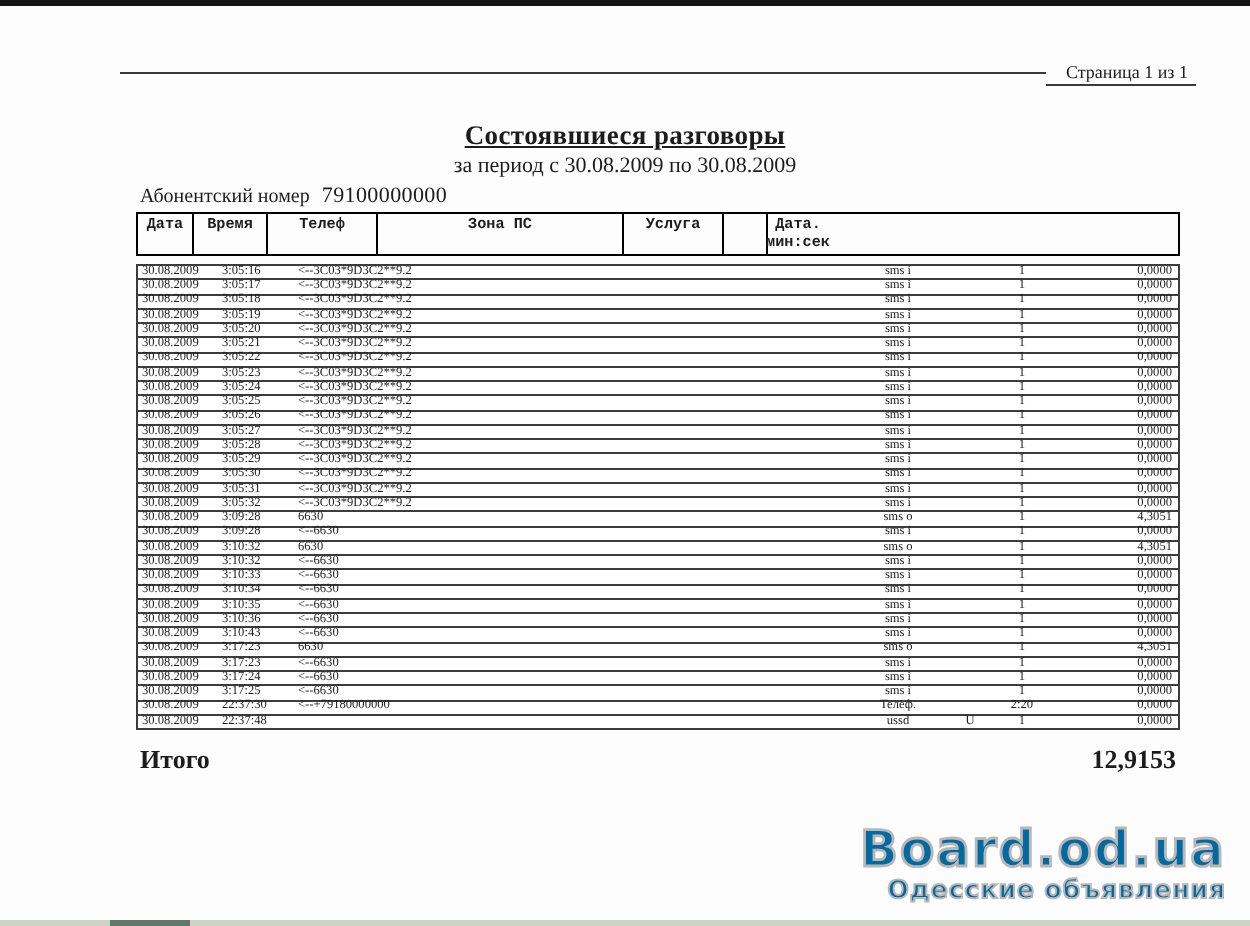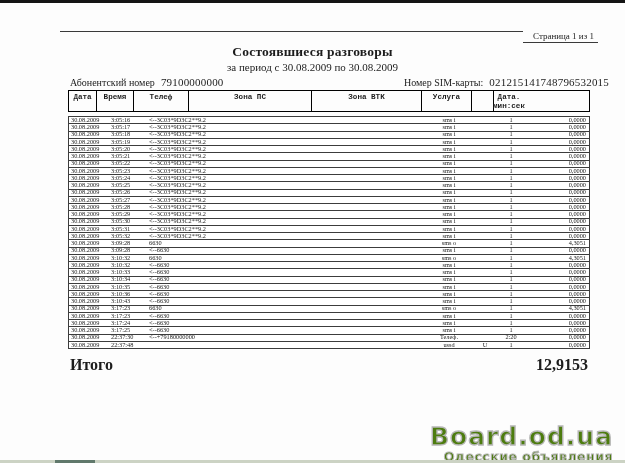--- a/index.html
+++ b/index.html
@@ -5,25 +5,25 @@
   * { margin:0; padding:0; box-sizing:border-box; }
   html,body { width:625px; height:463px; overflow:hidden; }
   body {
     position:relative;
     background:#fdfdfd;
     font-family:"Liberation Serif","DejaVu Serif",serif;
     color:#1c1c1c;
   }
   .topbar { position:absolute; top:0; left:0; width:625px; height:3px; background:#141414; }
 
-  .pagehead { display:flex; align-items:flex-start; margin:31px 27px 0 60px; }
+  .pagehead { display:flex; align-items:center; margin:31px 27px 0 60px; }
   .pagehead .rule { flex:1; height:0; border-bottom:1px solid #3a3a3a; margin-bottom:2px; }
   .pagehead .pageno { font-size:9px; border-bottom:1px solid #3a3a3a; padding:0 4px 1px 10px; white-space:nowrap; }
 
-  .title { text-align:center; font-weight:bold; font-size:13.5px; margin-top:1px; letter-spacing:.2px; }
+  .title { text-align:center; font-weight:bold; font-size:13.5px; margin-top:17px; letter-spacing:.2px;text-decoration:underline; }
   .subtitle { text-align:center; font-size:11px; margin-top:1px; }
 
   .acct { display:flex; justify-content:space-between; align-items:baseline; margin:3px 16px 0 70px; }
   .acct .grp { display:flex; align-items:baseline; }
   .acct .lbl { font-size:10px; }
   .acct .num { font-size:11px; font-weight:normal; margin-left:6px; letter-spacing:.2px; }
 
   .thead {
     display:flex; margin:2px 0 0 68px; width:522px; height:22px;
     border:1px solid #000;
@@ -43,26 +43,26 @@
     display:flex; align-items:center; height:8.25px;
     border:1px solid #3c3c3c; margin-top:-1px; background:#fff;
   }
   .trow:first-child { margin-top:0; }
   .tcell { font-size:6.3px; line-height:1; white-space:nowrap; overflow:visible; }
   .c-date{width:42px; padding-left:2px;} .c-time{width:37px;} .c-number{width:166px; padding-left:1px;}
   .c-vtk{width:110px;} .c-service{width:50px; text-align:center;} .c-flag{width:22px; text-align:center;}
   .c-dur{width:30px; text-align:center;} .c-cost{flex:1; text-align:right; padding-right:3px;}
 
   .totalrow { display:flex; justify-content:space-between; margin:7px 37px 0 70px; }
-  .totalrow .t { font-weight:bold; font-size:16px; }
+  .totalrow .t { font-weight:bold; font-size:13px; }
 
   .watermark {
-    position:absolute; right:12px; bottom:0; text-align:right;
+    position:absolute; right:12px; bottom:12px; text-align:right;
     font-family:"DejaVu Sans","Liberation Sans",sans-serif; font-weight:bold;
-    color:#4d7c0f; -webkit-text-stroke:1.4px #b7b7b7; line-height:1;
+    color:#0369a1; -webkit-text-stroke:1.4px #b7b7b7; line-height:1;
   }
   .wm1 { font-size:25px; letter-spacing:1px; }
   .wm2 { font-size:12.5px; margin-top:2px; -webkit-text-stroke:1px #b7b7b7; letter-spacing:.5px; }
 
   .bottomstrip { position:absolute; bottom:0; left:0; width:625px; height:3px; background:#ccd3c4; }
   .bottommark { position:absolute; bottom:0; left:55px; width:40px; height:3px; background:#61796c; }
 </style>
 </head>
 <body>
 
@@ -74,41 +74,34 @@
 </div>
 
 <div class="title">Состоявшиеся разговоры</div>
 <div class="subtitle">за период с 30.08.2009 по 30.08.2009</div>
 
 <div class="acct">
   <div class="grp">
     <span class="lbl">Абонентский номер</span>
     <span class="num">79100000000</span>
   </div>
-  <div class="grp">
-    <span class="lbl">Номер SIM-карты:</span>
-    <span class="num">021215141748796532015</span>
-  </div>
 </div>
 
 <div class="thead">
   <div class="th th-date">
     <span>Дата</span>
   </div>
   <div class="th th-time">
     <span>Время</span>
   </div>
   <div class="th th-num">
     <span>Телеф</span>
   </div>
   <div class="th th-ps">
     <span>Зона ПС</span>
-  </div>
-  <div class="th th-vtk">
-    <span>Зона ВТК</span>
   </div>
   <div class="th th-srv">
     <span>Услуга</span>
   </div>
   <div class="th th-flag">
     <span></span>
   </div>
   <div class="th th-dur">
     <span>Дата.</span>
     <span>мин:сек</span>

